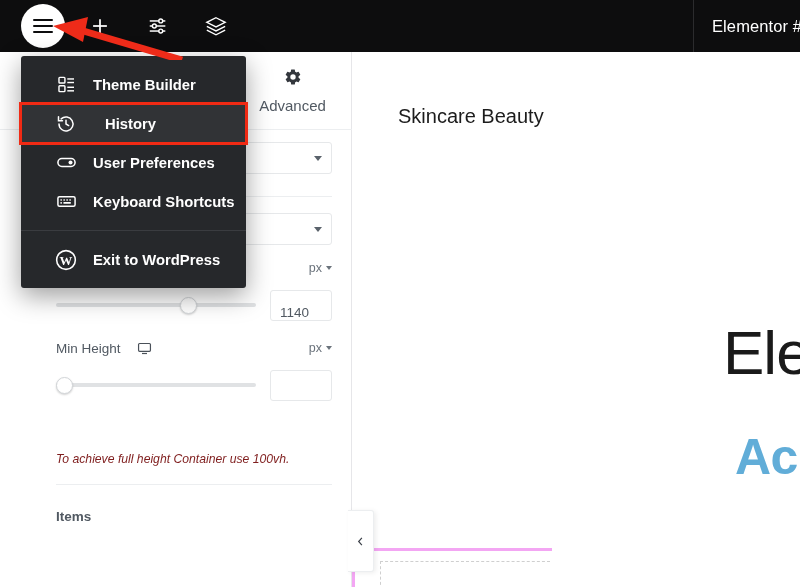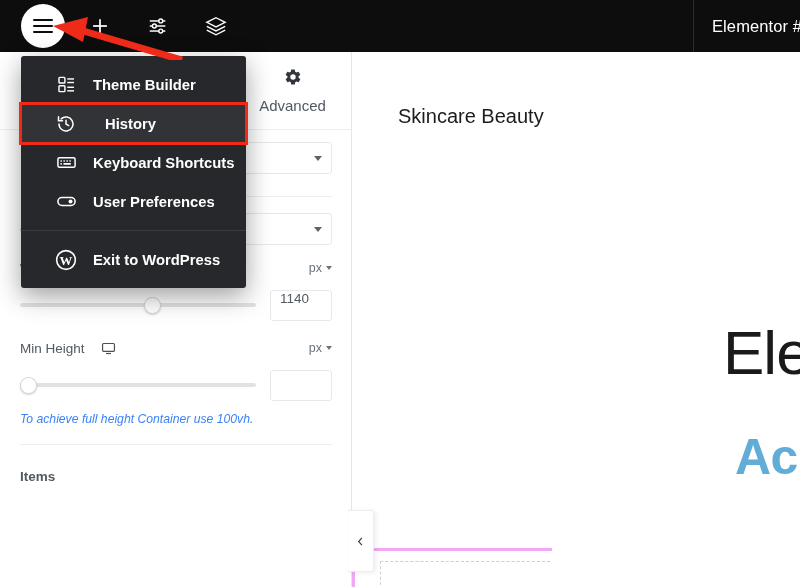--- a/index.html
+++ b/index.html
@@ -66,21 +66,21 @@
     display: flex; align-items: center;
   }
   .panel-tab {
     width: 117px; height: 78px;
     display: flex; flex-direction: column; align-items: center; justify-content: center;
     gap: 7px; cursor: pointer;
   }
   .panel-tab .tab-label { font-size: 15px; color: #515962; }
   .panel-tab.active .tab-label { color: #515962; }
 
-  .panel-body { position: absolute; left: 0; top: 78px; width: 352px; }
+  .panel-body { position: absolute; left: 0; top: 78px; width: 352px; padding-left: 36px; }
 
   .ctl-row {
     display: flex; align-items: center; justify-content: space-between;
     padding: 0 20px; height: 44px;
   }
   .ctl-label { font-size: 13.5px; color: #515962; }
   .ctl-select {
     width: 163px; height: 32px;
     border: 1px solid #e6e8ea; border-radius: 3px;
     background: #ffffff; color: #515962; font-size: 13px;
@@ -116,26 +116,27 @@
   .slider-knob {
     position: absolute; width: 17px; height: 17px; border-radius: 50%;
     background: #ffffff; border: 1px solid #d3d6d9;
     box-shadow: 0 1px 2px rgba(0,0,0,.18);
     cursor: grab;
   }
   .num-input {
     width: 62px; height: 31px;
     border: 1px solid #e6e8ea; border-radius: 3px; background: #fff;
     font-size: 13.5px; color: #515962;
-    display: flex; align-items: flex-start; padding-left: 9px;
+    display: flex; align-items: flex-end; padding-left: 9px;
   }
   .hint {
     padding: 5px 20px 0 20px;
-    font-size: 12.2px; font-style: italic; color: #3b82f6;
+    font-size: 12.2px; font-style: italic; color: #7f1d1d;
     line-height: 1.5;
+    margin-top: 40px;
   }
   .items-label { padding: 14px 20px 0 20px; font-size: 13.5px; color: #515962; font-weight: 600; }
 
   
   .canvas {
     position: absolute; left: 353px; top: 52px; width: 447px; height: 535px;
     background: #ffffff; overflow: hidden;
   }
   .canvas-title {
     position: absolute; left: 45px; top: 53px;
@@ -363,45 +364,45 @@
           <path d="M3.6 12a8.4 8.4 0 1 0 2.6-6.1"></path>
           <polyline points="3,3.2 3,8 7.8,8"></polyline>
           <polyline points="12,7.6 12,12 15.2,13.9"></polyline>
         </svg>
       </span>
       <span>History</span>
     </div>
 
     <div class="menu-item">
       <span class="mi-icon">
+        <svg width="21" height="21" viewBox="0 0 24 24" fill="none" stroke="#ffffff" stroke-width="1.8">
+          <rect x="2.2" y="7.5" width="19.6" height="9" rx="4.5"></rect>
+          <circle cx="16.6" cy="12" r="2.3" fill="#ffffff" stroke="none"></circle>
+        </svg>
+      </span>
+      <span>User Preferences</span>
+    </div>
+
+    <div class="menu-item">
+      <span class="mi-icon">
         <svg width="21" height="21" viewBox="0 0 24 24" fill="none" stroke="#ffffff" stroke-width="1.7">
           <rect x="2.2" y="6.5" width="19.6" height="11" rx="1.8"></rect>
           <g fill="#ffffff" stroke="none">
             <rect x="5" y="9.3" width="1.8" height="1.8" rx=".5"></rect>
             <rect x="8.4" y="9.3" width="1.8" height="1.8" rx=".5"></rect>
             <rect x="11.8" y="9.3" width="1.8" height="1.8" rx=".5"></rect>
             <rect x="15.2" y="9.3" width="1.8" height="1.8" rx=".5"></rect>
             <rect x="5" y="12.7" width="1.8" height="1.8" rx=".5"></rect>
             <rect x="8.4" y="12.7" width="8.6" height="1.8" rx=".5"></rect>
           </g>
         </svg>
       </span>
       <span>Keyboard Shortcuts</span>
     </div>
 
-    <div class="menu-item">
-      <span class="mi-icon">
-        <svg width="21" height="21" viewBox="0 0 24 24" fill="none" stroke="#ffffff" stroke-width="1.8">
-          <rect x="2.2" y="7.5" width="19.6" height="9" rx="4.5"></rect>
-          <circle cx="16.6" cy="12" r="2.3" fill="#ffffff" stroke="none"></circle>
-        </svg>
-      </span>
-      <span>User Preferences</span>
-    </div>
-
     <div class="menu-sep"></div>
 
     <div class="menu-item">
       <span class="mi-icon">
         <svg width="22" height="22" viewBox="0 0 24 24">
           <circle cx="12" cy="12" r="10.2" fill="none" stroke="#ffffff" stroke-width="1.7"></circle>
           <text x="12" y="17.2" font-family="Liberation Serif, serif" font-size="14" font-weight="700" fill="#ffffff" text-anchor="middle">W</text>
         </svg>
       </span>
       <span>Exit to WordPress</span>

